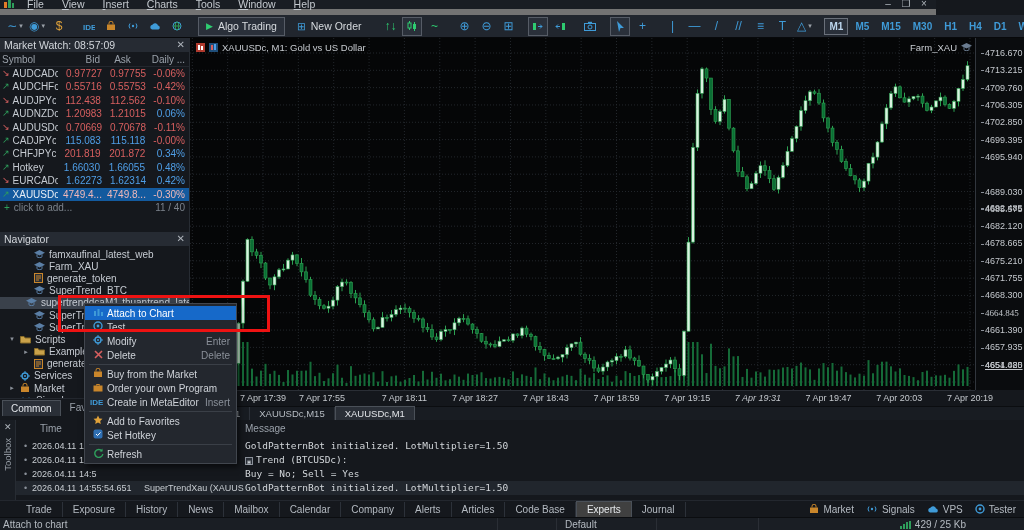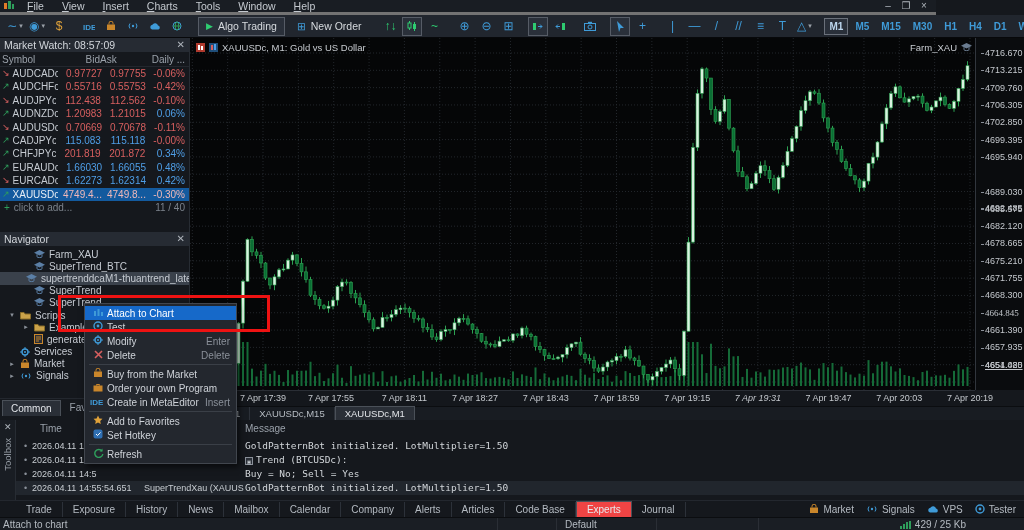--- a/index.html
+++ b/index.html
@@ -2,21 +2,21 @@
 <html><head>
 <meta charset="utf-8">
 <style>
   * { margin:0; padding:0; box-sizing:border-box; }
   html,body { width:1024px; height:530px; overflow:hidden; background:#15181d;
     font-family:"Liberation Sans",sans-serif; color:#c6cbd2; }
   #app { position:relative; width:1024px; height:530px; background:#15181d; font-size:11px; }
 
   
   .menubar { position:absolute; left:0; top:0; width:936px; height:15px; background:#191d23;
-    display:flex; align-items:center; gap:0; border-bottom:3px solid #737373; }
+    display:flex; align-items:center; gap:0; border-bottom:6px solid #737373; }
   .menubar .logo { width:18px; text-align:center; }
   .menu-item { padding:0 9px; font-size:10.5px; color:#c4c9cf; height:15px; line-height:15px; cursor:default; }
   .menu-item u { text-decoration:underline; }
   .win-controls { margin-left:auto; display:flex; gap:2px; padding-right:4px; }
   .win-btn { width:16px; height:13px; text-align:center; line-height:12px; color:#aeb4bb; font-size:10px; }
 
   
   .toolbar { position:absolute; left:0; top:15px; width:1024px; height:23px; background:#21262e;
     display:flex; align-items:center; padding:0 4px; border-bottom:1px solid #07080a; white-space:nowrap; }
   .tb-item { height:19px; min-width:20px; display:inline-flex; align-items:center; justify-content:center;
@@ -92,21 +92,21 @@
   .log-row .dot { position:absolute; left:8px; color:#8a9099; }
   .log-row .t { position:absolute; left:16px; width:108px; white-space:nowrap; overflow:hidden; }
   .log-row .s { position:absolute; left:128px; width:100px; white-space:nowrap; overflow:hidden; }
   .log-row .m { position:absolute; left:229px; right:4px; font-family:"DejaVu Sans Mono",monospace; font-size:9.5px;
     white-space:nowrap; overflow:hidden; color:#d2d6da; }
   .msg-ico { display:inline-block; width:8px; height:8px; border:1px solid #8a9099; background:#2a2f37;
     font-size:6px; line-height:8px; text-align:center; color:#c8cdd2; margin-right:3px; vertical-align:-1px; }
   .bt-tabs { position:absolute; left:0; top:500px; width:1024px; height:17px; background:#15181d;
     border-top:1px solid #23272e; display:flex; align-items:center; padding-left:16px; }
   .bt-tab { font-size:10px; color:#b4bac1; padding:2px 10px; border-right:1px solid #2c3139; }
-  .bt-tab.active { background:#ef4444; border:1px solid #4a5058; color:#e6e9ec; }
+  .bt-tab.active { background:#404040; border:1px solid #4a5058; color:#e6e9ec; }
   .bt-right { margin-left:auto; display:flex; gap:12px; padding-right:8px; font-size:10px; color:#b4bac1; align-items:center; }
   .bt-right span.lnk { display:inline-flex; gap:4px; align-items:center; }
 
   
   .statusbar { position:absolute; left:0; top:517px; width:1024px; height:13px; background:#1a1e24;
     border-top:1px solid #0b0d10; font-size:10px; color:#b4bac1; }
   .sb-left { position:absolute; left:3px; top:0; line-height:13px; }
   .sb-cell { position:absolute; top:0; line-height:13px; border-left:1px solid #2a2e35; padding-left:8px; height:13px; }
   .sb-right { position:absolute; right:58px; top:0; line-height:13px; display:flex; gap:4px; align-items:center; }
   .sig-bars { display:inline-flex; align-items:flex-end; gap:1px; height:8px; }
@@ -260,21 +260,21 @@
     </div>
 
   <div class="panel" style="left:0;top:38px;width:190px;height:194px;">
     <div class="phead">
       <span>Market Watch: 08:57:09</span>
       <span class="x">✕</span>
     </div>
     <div class="mw-cols" id="mw-cols">
         <span style="flex: 1 1 auto;">Symbol</span>
         <span style="width: 45px; text-align: right;">Bid</span>
-        <span style="width: 45px; text-align: left;">Ask</span>
+        <span style="width: 45px; text-align: center;">Ask</span>
         <span style="width: 42px; text-align: right; padding-right: 2px;">Daily ...</span>
       </div>
     <div id="mw-rows">
         <div class="mw-row">
           <span class="c-sym">
             <span class="arrow-down">↘</span>
             <span>AUDCADc</span>
           </span>
           <span class="c-bid red">0.97727</span>
           <span class="c-ask red">0.97755</span>
@@ -330,21 +330,21 @@
             <span class="arrow-up">↗</span>
             <span>CHFJPYc</span>
           </span>
           <span class="c-bid red">201.819</span>
           <span class="c-ask red">201.872</span>
           <span class="c-dly blue">0.34%</span>
         </div>
         <div class="mw-row">
           <span class="c-sym">
             <span class="arrow-up">↗</span>
-            <span>EURAUDc</span>
+            <span>Hotkey</span>
           </span>
           <span class="c-bid blue">1.66030</span>
           <span class="c-ask blue">1.66055</span>
           <span class="c-dly blue">0.48%</span>
         </div>
         <div class="mw-row">
           <span class="c-sym">
             <span class="arrow-down">↘</span>
             <span>EURCADc</span>
           </span>
@@ -376,21 +376,43 @@
     </div>
     <div class="nav-rows" id="nav-rows">
         <div class="nav-row" style="padding-left: 22px;">
           <span class="exp"></span>
           <span style="display: inline-flex;">
             <svg width="11" height="9">
               <path d="M5.5 0 L11 2.8 5.5 5.6 0 2.8Z" fill="#5b7fa6"></path>
               <path d="M3 4.2v2.6c0 1 5 1 5 0V4.2" stroke="#5b7fa6" fill="none"></path>
             </svg>
           </span>
+          <span style="white-space: nowrap;">famxaufinal_latest_web</span>
+        </div>
+        <div class="nav-row" style="padding-left: 22px;">
+          <span class="exp"></span>
+          <span style="display: inline-flex;">
+            <svg width="11" height="9">
+              <path d="M5.5 0 L11 2.8 5.5 5.6 0 2.8Z" fill="#5b7fa6"></path>
+              <path d="M3 4.2v2.6c0 1 5 1 5 0V4.2" stroke="#5b7fa6" fill="none"></path>
+            </svg>
+          </span>
           <span style="white-space: nowrap;">Farm_XAU</span>
+        </div>
+        <div class="nav-row" style="padding-left: 22px;">
+          <span class="exp"></span>
+          <span style="display: inline-flex;">
+            <svg width="9" height="10">
+              <rect x="0.5" y="0.5" width="8" height="9" fill="#2a2f37" stroke="#c9862b"></rect>
+              <rect x="2" y="2.5" width="5" height="1" fill="#c9862b"></rect>
+              <rect x="2" y="4.5" width="5" height="1" fill="#c9862b"></rect>
+              <rect x="2" y="6.5" width="3" height="1" fill="#c9862b"></rect>
+            </svg>
+          </span>
+          <span style="white-space: nowrap;">generate_token</span>
         </div>
         <div class="nav-row" style="padding-left: 22px;">
           <span class="exp"></span>
           <span style="display: inline-flex;">
             <svg width="11" height="9">
               <path d="M5.5 0 L11 2.8 5.5 5.6 0 2.8Z" fill="#5b7fa6"></path>
               <path d="M3 4.2v2.6c0 1 5 1 5 0V4.2" stroke="#5b7fa6" fill="none"></path>
             </svg>
           </span>
           <span style="white-space: nowrap;">SuperTrend_BTC</span>
@@ -1081,21 +1103,21 @@
   </div>
   <div class="ea-badge">
     <span>Farm_XAU</span>
     <svg width="11" height="9">
         <path d="M5.5 0 L11 2.8 5.5 5.6 0 2.8Z" fill="#6b7c90"></path>
         <path d="M3 4.2v2.6c0 1 5 1 5 0V4.2" stroke="#6b7c90" fill="none"></path>
       </svg>
   </div>
   <div class="time-axis" id="time-axis">
       <div class="time-label" style="left: 73px;">7 Apr 17:39</div>
-      <div class="time-label" style="left: 141px;">7 Apr 17:55</div>
+      <div class="time-label" style="left: 132px;">7 Apr 17:55</div>
       <div class="time-label" style="left: 214.4px;">7 Apr 18:11</div>
       <div class="time-label" style="left: 285.1px;">7 Apr 18:27</div>
       <div class="time-label" style="left: 355.8px;">7 Apr 18:43</div>
       <div class="time-label" style="left: 426.5px;">7 Apr 18:59</div>
       <div class="time-label" style="left: 497.2px;">7 Apr 19:15</div>
       <div class="time-label" style="left: 567.9px; font-style: italic;">7 Apr 19:31</div>
       <div class="time-label" style="left: 638.6px;">7 Apr 19:47</div>
       <div class="time-label" style="left: 709.3px;">7 Apr 20:03</div>
       <div class="time-label" style="left: 780px;">7 Apr 20:19</div>
     </div>

